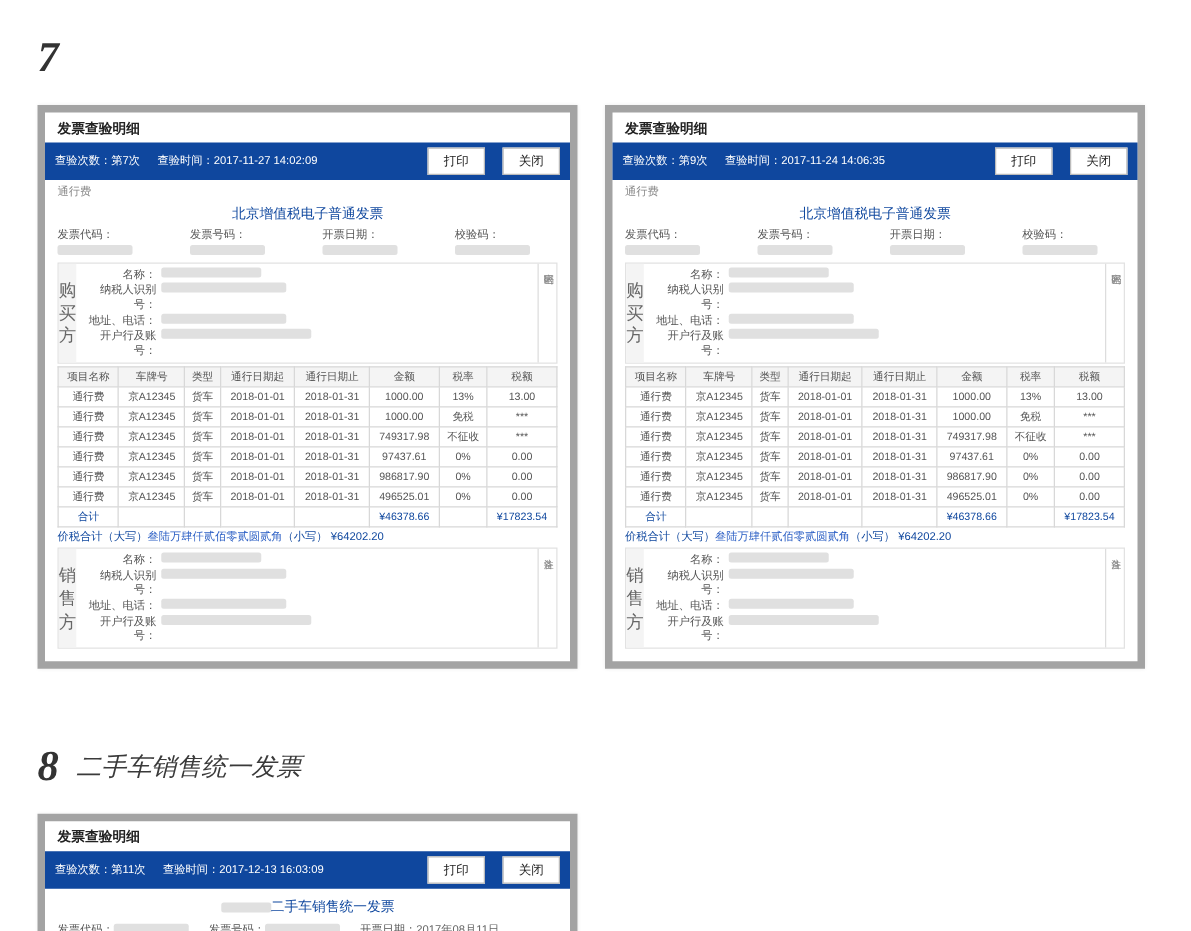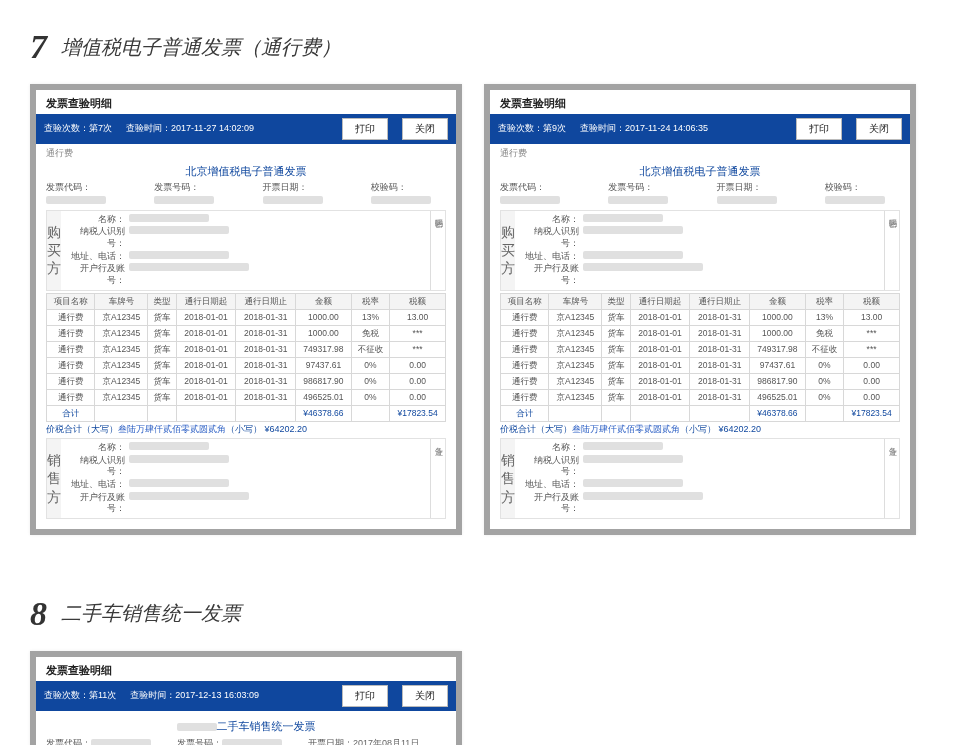--- a/index.html
+++ b/index.html
@@ -7,21 +7,21 @@
   .sec-num{font-family:Georgia,serif;font-style:italic;font-size:34px;font-weight:700;color:#333}
   .sec-title{font-size:20px;font-style:italic;color:#3a3a3a}
   .row2{display:flex;gap:22px;margin-bottom:60px}
   .card{width:420px;border:6px solid #a3a3a3;background:#fff;box-shadow:0 0 3px rgba(0,0,0,.08);font-size:9px;color:#555;line-height:1.3}
   .card-title{font-size:11px;font-weight:700;padding:6px 10px 4px;color:#222}
   .bluebar{background:#0f479e;color:#fff;display:flex;align-items:center;padding:4px 8px;font-size:9px;gap:14px}
   .bluebar .sp{flex:1}
   .btn{background:#fff;color:#222;border:1px solid #bbb;padding:3px 12px;font-size:10px;cursor:pointer}
   .inv-title{text-align:center;color:#0f479e;font-size:11px;padding:4px 0}
   .body{padding:4px 10px 8px}
-  .meta{display:flex;gap:26px;font-size:9px;color:#666;margin-bottom:4px}
+  .meta{display:flex;gap:16px;font-size:9px;color:#666;margin-bottom:4px}
   .meta span.lbl{color:#555}
   .tbl{width:100%;border-collapse:collapse;font-size:8.5px}
   .tbl th,.tbl td{border:1px solid #d8d8d8;padding:2px 3px;text-align:center;color:#555}
   .tbl th{background:#f4f4f4;font-weight:400}
   .linklike{color:#2a5ec4}
   .redacted{display:inline-block;height:8px;background:#e0e0e0;border-radius:2px;vertical-align:middle}
   .r40{width:40px}.r60{width:60px}.r80{width:80px}.r100{width:100px}.r120{width:120px}
   .kv{display:flex;font-size:9px;margin:1px 0}
   .kv .k{width:58px;text-align:right;color:#555;padding-right:4px}
   .sidecol{border-left:1px solid #ddd;writing-mode:vertical-rl;font-size:8px;padding:2px;color:#888}
@@ -35,21 +35,20 @@
   .fc-lbl{background:#f4f4f4;font-size:9px;color:#555;padding:2px 4px;text-align:right;border-right:1px solid #e2e2e2;white-space:nowrap}
   .fc-val{font-size:9px;padding:2px 4px;flex:1;border-right:1px solid #e2e2e2}
   .fc-val:last-child{border-right:none}
   .formwrap{border:1px solid #e2e2e2}
 </style>
 </head>
 <body>
 
 <div class="section-head">
   <div class="sec-num">7</div>
-  <div class="sec-title">增值税电子普通发票（通行费）</div>
 </div>
 
 <div class="row2">
 
   <div class="card">
     <div class="card-title">发票查验明细</div>
     <div class="bluebar">
       <span><span>查验次数：</span><span>第7次</span></span>
       <span><span>查验时间：</span><span>2017-11-27 14:02:09</span></span>
       <span class="sp"></span>

